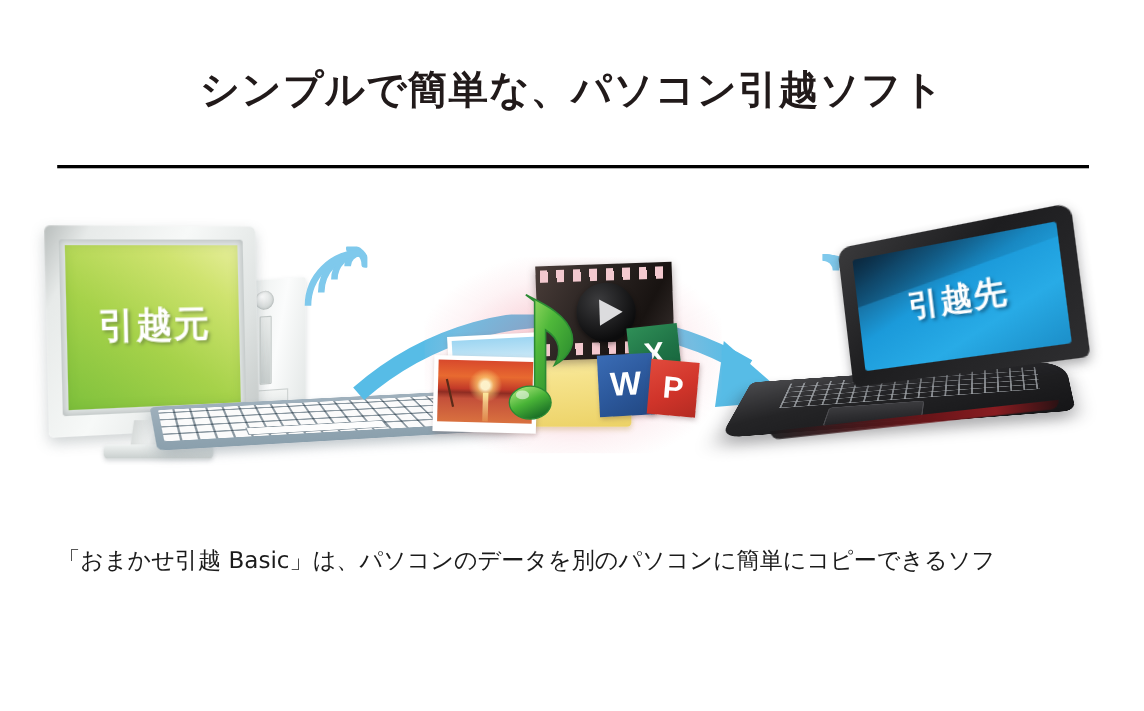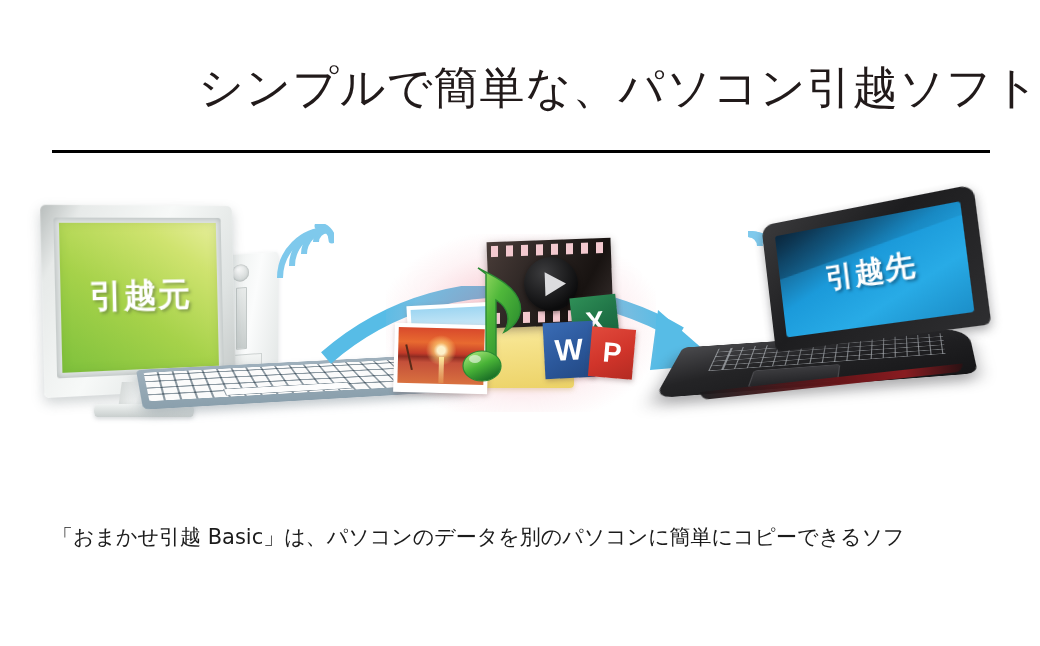--- a/index.html
+++ b/index.html
@@ -12,22 +12,22 @@
     position:relative;
   }
   .page{position:relative;width:1040px;height:646px;background:#fff;}
 
   
   .title-wrap{
     position:absolute;left:0;top:62px;width:1040px;text-align:center;
   }
   .title{
     font-family:"DejaVu Sans","Liberation Sans",sans-serif;
-    font-size:45px;font-weight:400;color:#211a1a;
-    letter-spacing:1px;line-height:1.15;white-space:nowrap;text-align:right;
+    font-size:36px;font-weight:700;color:#211a1a;
+    letter-spacing:1px;line-height:1.15;white-space:nowrap;
   }
   .rule{
     position:absolute;left:52px;top:150px;width:938px;height:3px;
     background:#000;
   }
 
   
   .stage{position:absolute;left:0;top:196px;width:1040px;height:250px;}
 
   
@@ -269,21 +269,20 @@
     background:linear-gradient(150deg,#e14a3c 0%,#d0342a 55%,#b32b22 100%);
     transform:rotate(5deg);
   }
 
   
   .body-copy{
     position:absolute;left:52px;top:492px;width:940px;
     font-family:"DejaVu Sans","Liberation Sans",sans-serif;
     font-size:21px;line-height:1.62;color:#1b1b1b;
     letter-spacing:0px;
-    margin-top:28px;
   }
   .body-copy p{margin:0;}
 </style>
 </head>
 <body>
 
 <div class="page">
 
   <div class="title-wrap">
     <div class="title">シンプルで簡単な、パソコン引越ソフト</div>

